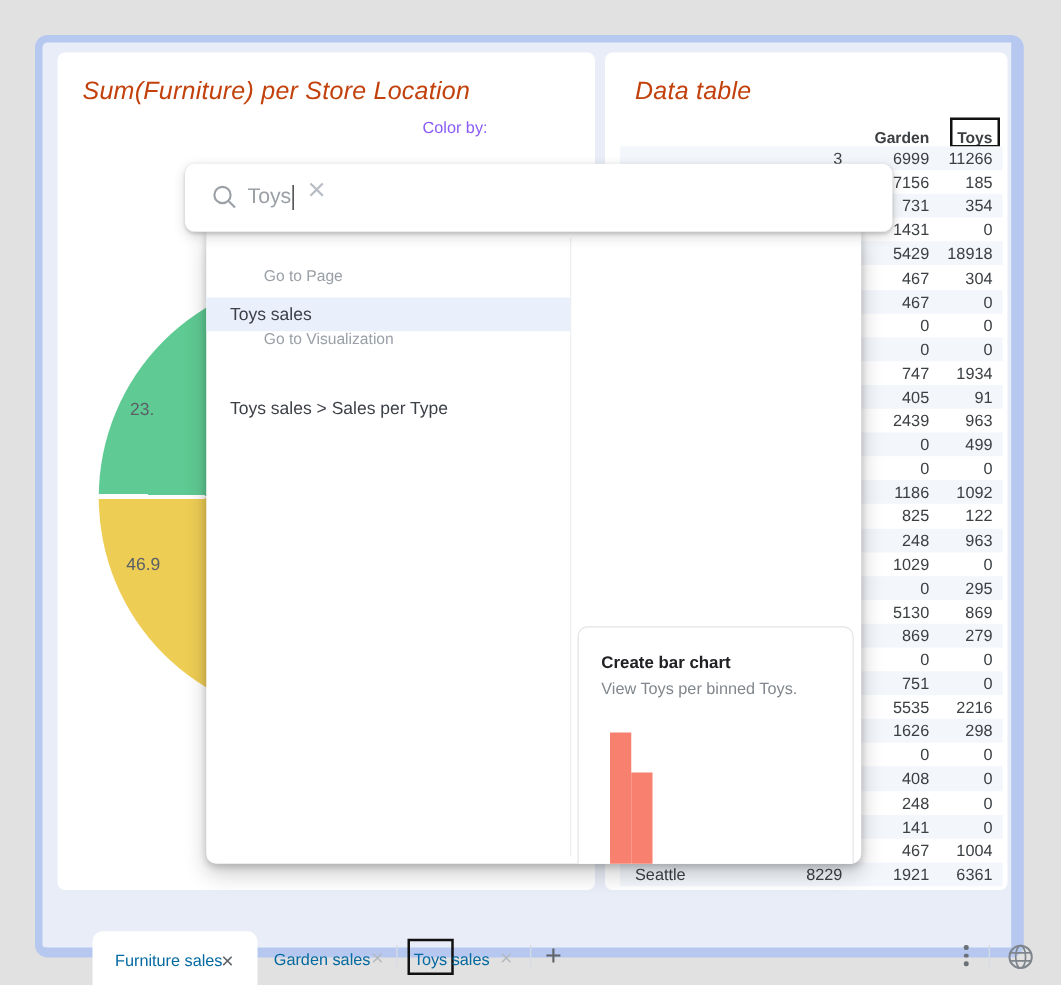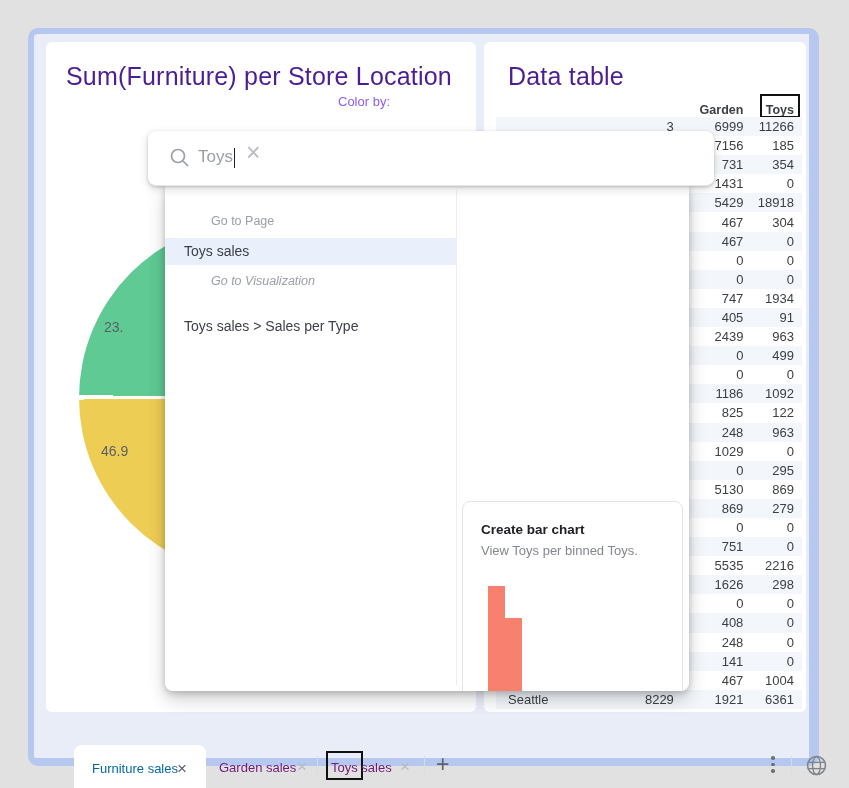--- a/index.html
+++ b/index.html
@@ -8,21 +8,21 @@
 
   
   .window{position:absolute;left:28px;top:28px;width:791px;height:738px;box-sizing:border-box;
           border-style:solid;border-color:#b6c7f0;border-width:6px 10px 8px 6px;border-radius:10px;
           background:#e9edf7;}
 
   
   .panel{position:absolute;background:#fff;border-radius:6px;overflow:hidden;}
   #left-panel{left:40px;top:36px;width:430px;height:670px;}
   #right-panel{left:478px;top:36px;width:322px;height:670px;}
-  .panel-title{position:absolute;font-size:25px;color:#4c1d95;letter-spacing:.2px;}
+  .panel-title{position:absolute;font-size:20px;color:#c2410c;letter-spacing:.2px;font-style:italic;}
   .muted-label{position:absolute;font-size:13px;color:#8b5cf6;}
 
   
   #pie{position:absolute;left:33px;top:179px;width:354px;height:354px;border-radius:50%;}
   .pie-label{position:absolute;font-size:14px;color:#5a5f66;}
 
   
   .thead,.trow{display:flex;align-items:center;padding:0 8px 0 12px;box-sizing:border-box;width:306px;}
   .thead{position:absolute;left:12px;top:57px;height:22px;font-weight:700;font-size:12.5px;color:#3c4043;}
   #table-rows{position:absolute;left:12px;top:75px;width:306px;}
@@ -53,21 +53,21 @@
         border-radius:8px;box-sizing:border-box;overflow:hidden;}
   #hist-card{top:35px;}
   #bar-card{top:317px;}
   .card-title{position:absolute;left:18px;top:20px;font-size:13.5px;font-weight:700;color:#202124;}
   .card-sub{position:absolute;left:18px;top:41px;font-size:13px;color:#82878d;}
   .hbar,.bbar{position:absolute;}
 
   
   #active-tab{position:absolute;left:40px;top:711px;width:132px;height:47px;background:#fff;border-radius:8px 8px 0 0;}
   .tab-label{position:absolute;font-size:13px;color:#0369a1;white-space:nowrap;}
-  .tab-label.inactive{color:#701a75;}
+  .tab-label.inactive{color:#0369a1;}
   .tab-close{position:absolute;font-size:17px;color:#5f6368;line-height:1;}
   .tab-close.light{color:#b6bac1;}
   .tab-sep{position:absolute;width:1px;height:18px;background:#d7dbe3;top:722px;}
   .word-box{position:absolute;left:292px;top:717px;width:37px;height:29px;border:2px solid #111;box-sizing:border-box;}
   #add-tab{position:absolute;left:402px;top:717px;font-size:23px;font-weight:300;color:#5f6368;}
   #kebab{position:absolute;left:737px;top:722px;width:4px;}
   #kebab i{display:block;width:3.5px;height:3.5px;border-radius:50%;background:#6a7076;margin:0 0 3px 0;}
   #globe{position:absolute;left:770px;top:719px;}
 </style>
 </head>
@@ -279,21 +279,21 @@
             <div class="c-f">8229</div>
             <div class="c-g">1921</div>
             <div class="c-t">6361</div>
           </div>
         </div>
     </div>
 
     <div id="results-panel">
       <div class="list-header" style="top:30px;">Go to Page</div>
       <div class="list-item selected" style="top: 54px; background: rgb(233, 239, 251);">Toys sales</div>
-      <div class="list-header" style="top:90px;font-style:italic;">Go to Visualization</div>
+      <div class="list-header" style="top:80px;">Go to Visualization</div>
       <div class="list-item" style="top:129px;">Toys sales &gt; Sales per Type</div>
       <div class="v-divider"></div>
 
 
       <div class="card" id="bar-card">
         <div class="card-title">Create bar chart</div>
         <div class="card-sub">View Toys per binned Toys.</div>
         <div id="bar-chart">
             <div class="bbar" style="left: 25px; top: 84px; width: 17px; height: 260px; background: rgb(248, 128, 110);"></div>
             <div class="bbar" style="left: 42px; top: 116px; width: 17px; height: 260px; background: rgb(248, 128, 110);"></div>

